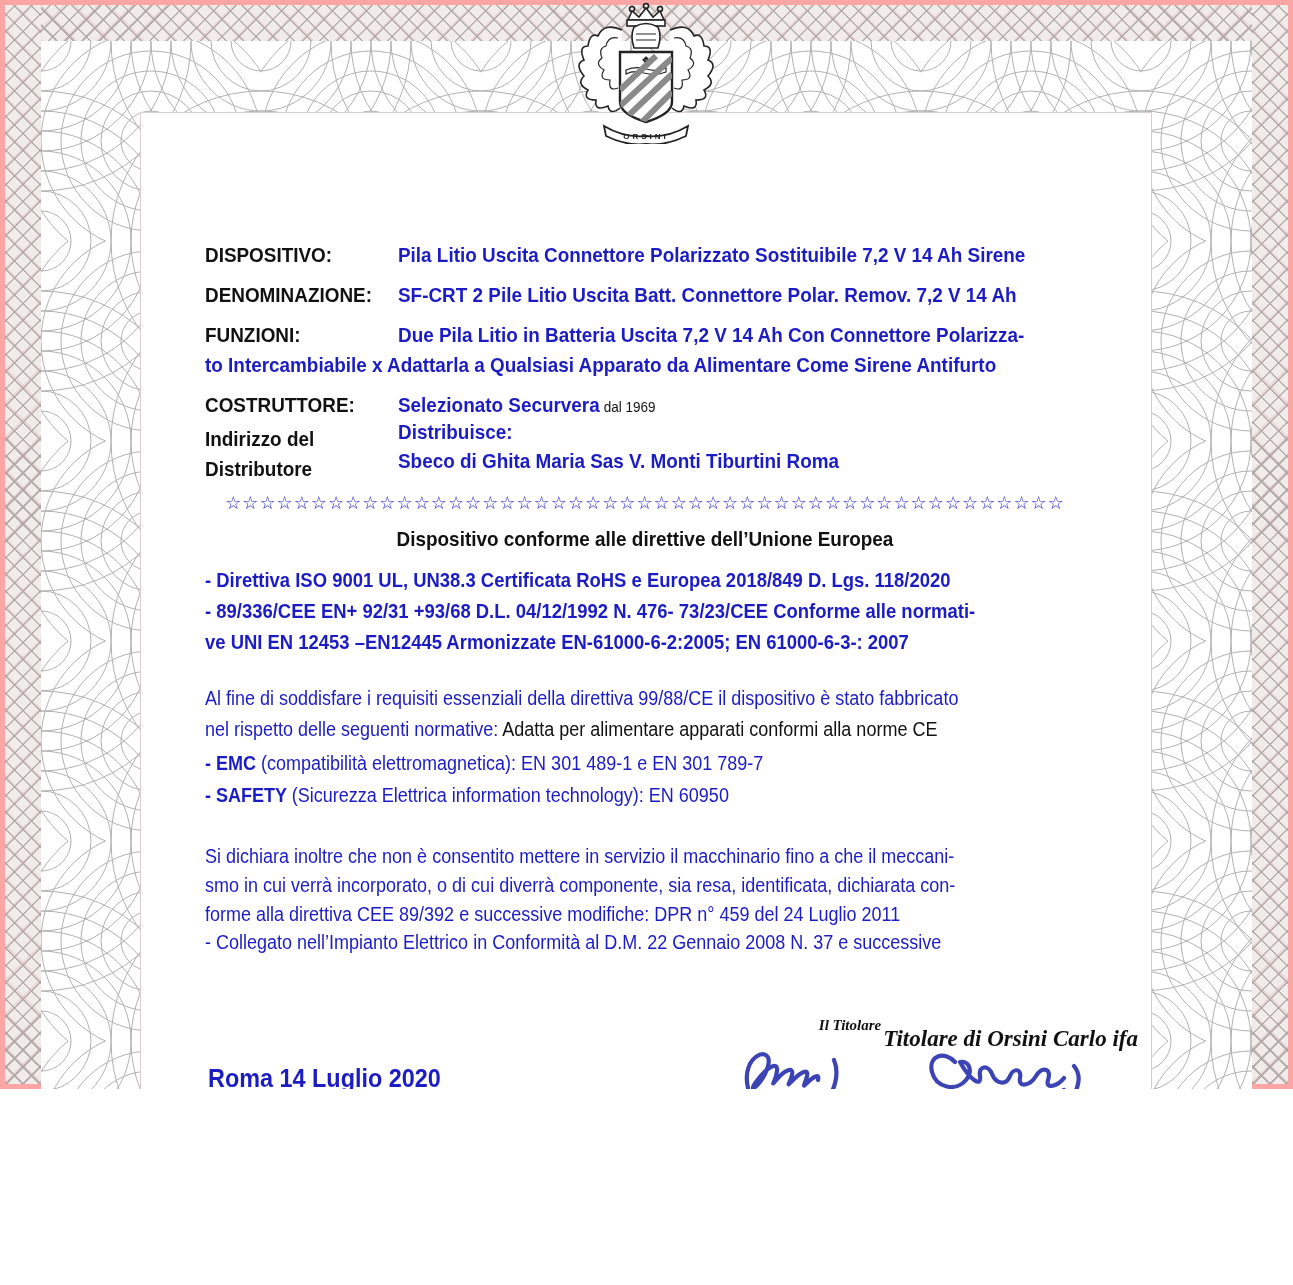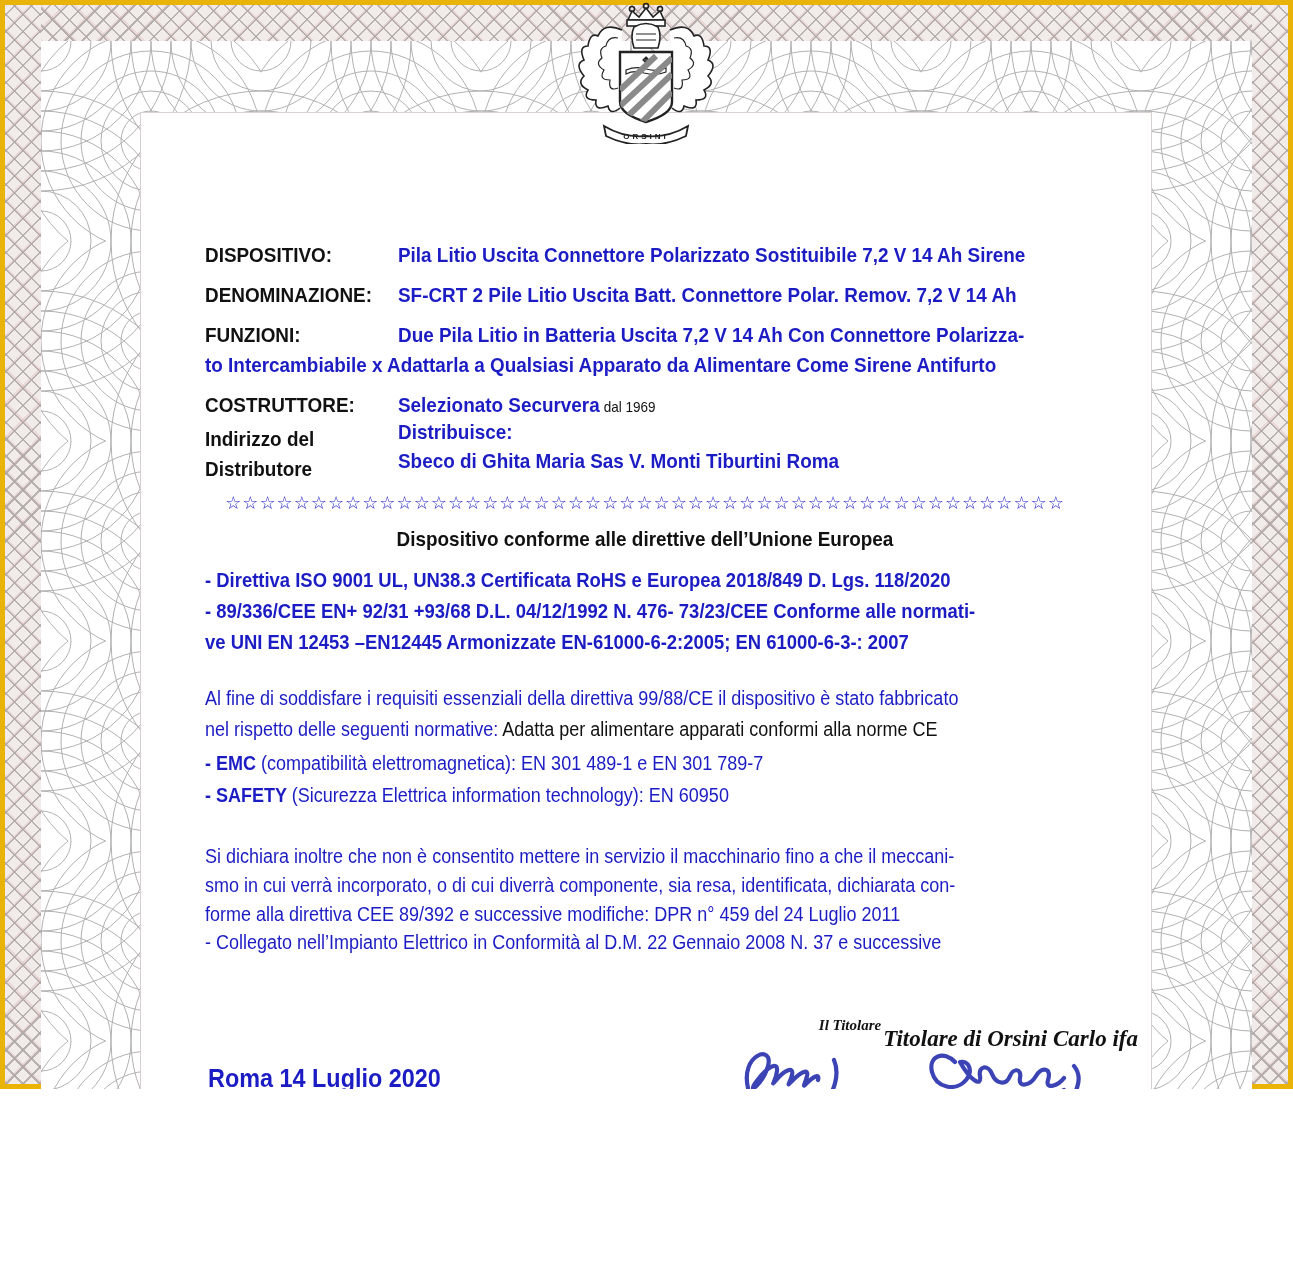--- a/index.html
+++ b/index.html
@@ -1,18 +1,18 @@
 <!DOCTYPE html>
 <html><head>
 <meta charset="utf-8">
 <style>
   html,body{margin:0;padding:0;background:#ffffff;}
   #page{
     position:relative;width:1293px;height:1089px;overflow:hidden;
-    background:#eab308;font-family:"Liberation Sans",sans-serif;
+    background:#fca5a5;font-family:"Liberation Sans",sans-serif;
   }
   
   .lattice{
     position:absolute;
     background-color:#f1ebe9;
     background-image:
       repeating-linear-gradient(45deg, rgba(175,168,166,.85) 0 1.5px, transparent 1.5px 12px),
       repeating-linear-gradient(-45deg, rgba(175,168,166,.85) 0 1.5px, transparent 1.5px 12px),
       repeating-linear-gradient(45deg, rgba(205,150,150,.22) 0 3px, transparent 3px 24px),
       repeating-linear-gradient(-45deg, rgba(205,150,150,.22) 0 3px, transparent 3px 24px);

